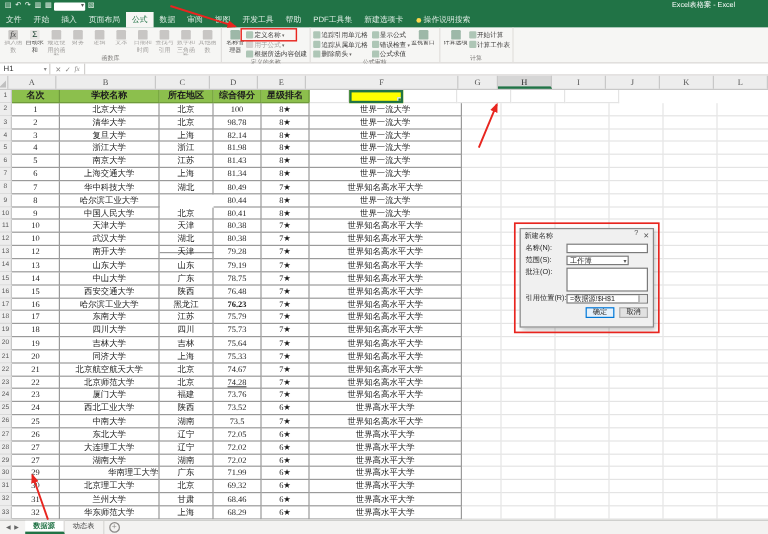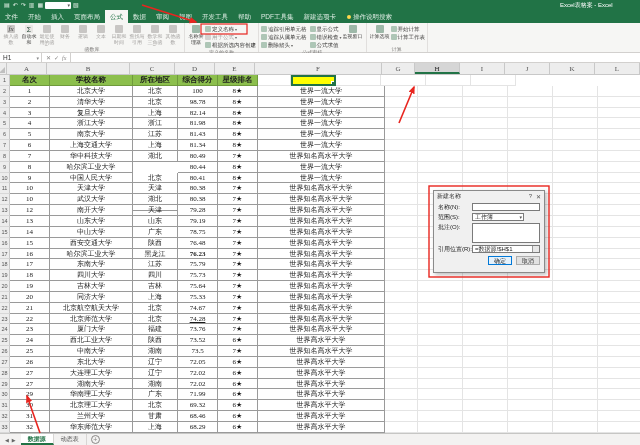--- a/index.html
+++ b/index.html
@@ -726,21 +726,21 @@
         <div class="cell empty" style="width: 33px;"></div>
         <div class="cell empty" style="width: 45px;"></div>
         <div class="cell empty" style="width: 45px;"></div>
         <div class="cell empty" style="width: 45px;"></div>
         <div class="cell empty" style="width: 45px;"></div>
         <div class="cell empty" style="width: 45px;"></div>
       </div>
       <div class="row">
         <div class="rowh" style="width: 10px;">30</div>
         <div class="cell tdata" style="width: 40px;">29</div>
-        <div class="cell tdata" style="width: 83px;">华南理工大学</div>
+        <div class="cell tdata" style="width: 83px; text-align: right;">华南理工大学</div>
         <div class="cell tdata" style="width: 45px;">广东</div>
         <div class="cell tdata" style="width: 40px;">71.99</div>
         <div class="cell tdata" style="width: 40px;">6★</div>
         <div class="cell tdata" style="width: 127px;">世界高水平大学</div>
         <div class="cell empty" style="width: 33px;"></div>
         <div class="cell empty" style="width: 45px;"></div>
         <div class="cell empty" style="width: 45px;"></div>
         <div class="cell empty" style="width: 45px;"></div>
         <div class="cell empty" style="width: 45px;"></div>
         <div class="cell empty" style="width: 45px;"></div>

